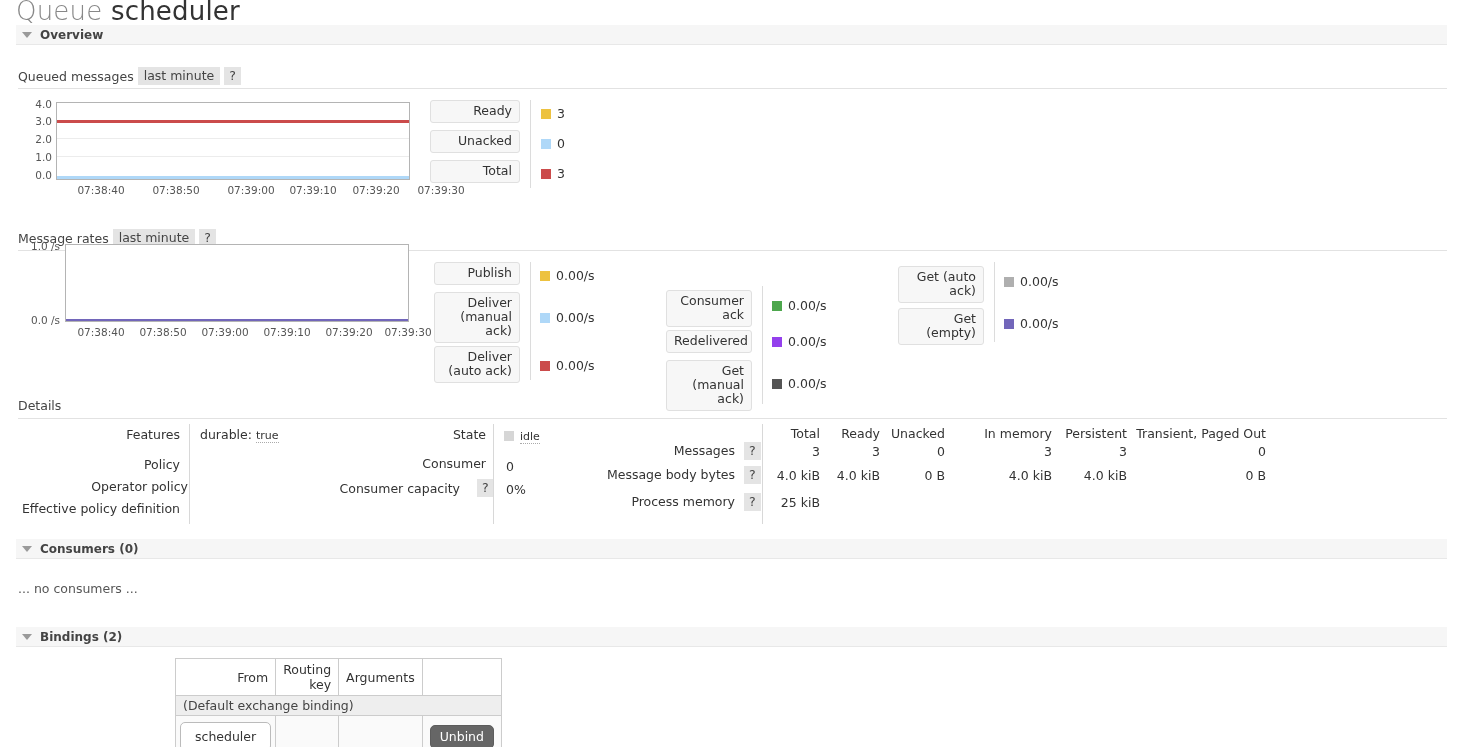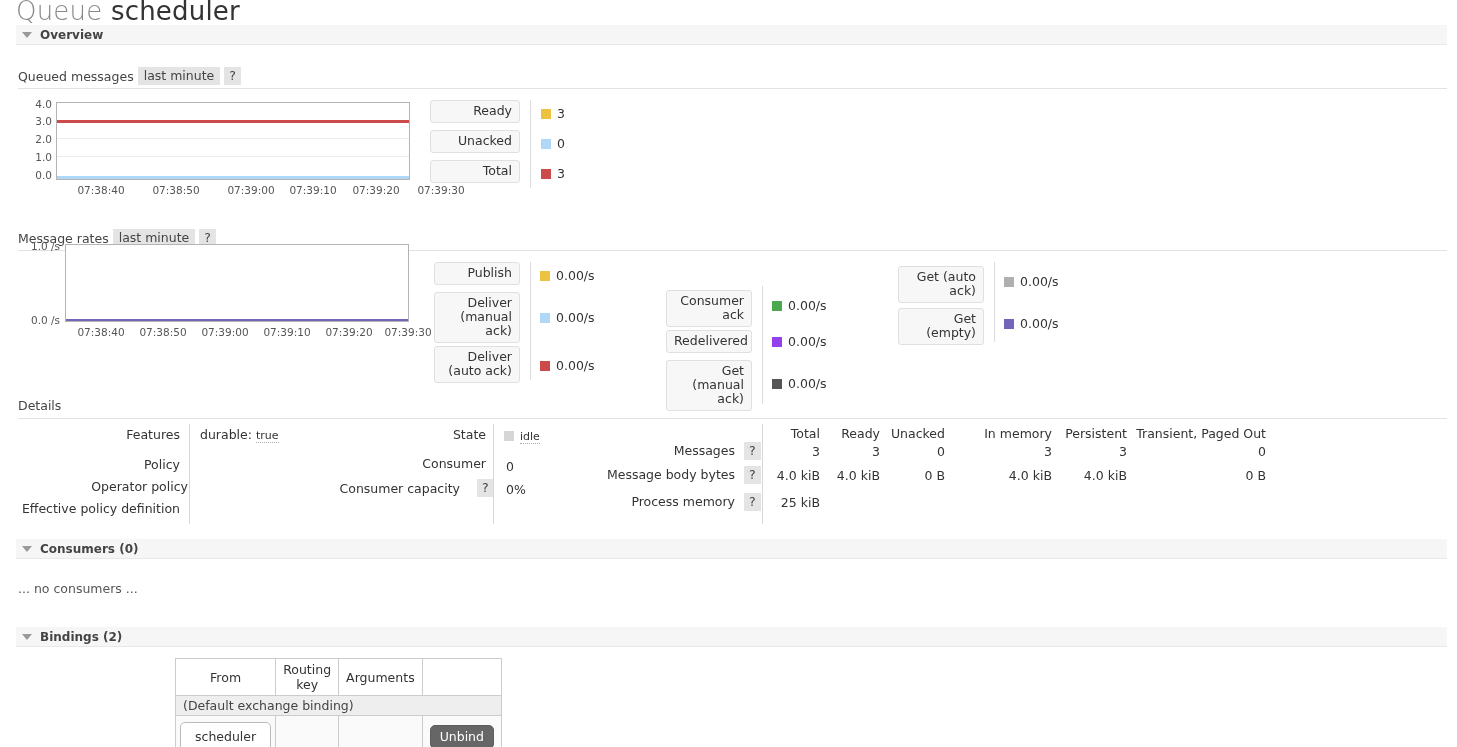--- a/index.html
+++ b/index.html
@@ -229,21 +229,21 @@
     position: absolute;
     border-collapse: collapse;
     font-size: 12.5px;
     background: #fff;
   }
   .btable th {
     border: 1px solid #cccccc;
     background: #ffffff;
     font-weight: normal;
     color: #333;
-    text-align: center;
+    text-align: right;
     padding: 3px 7px;
     font-size: 12.5px;
   }
   .btable td {
     border: 1px solid #cccccc;
     background: #fafafa;
     padding: 3px 7px;
     color: #444;
     vertical-align: middle;
   }

